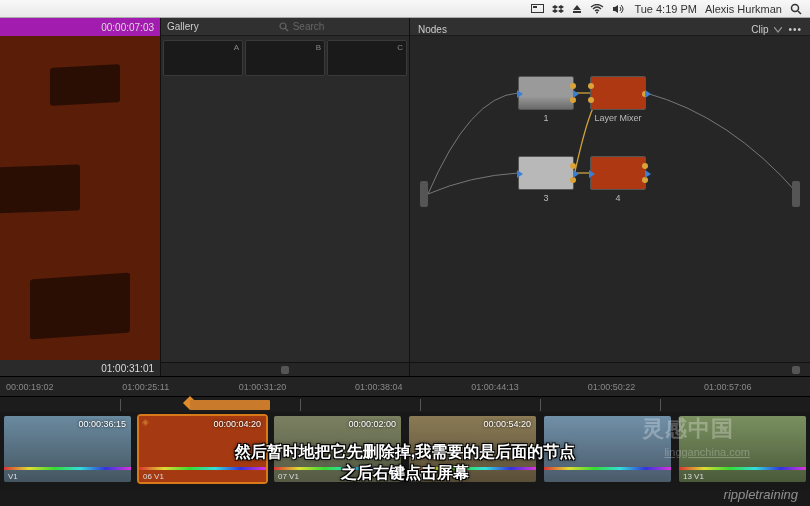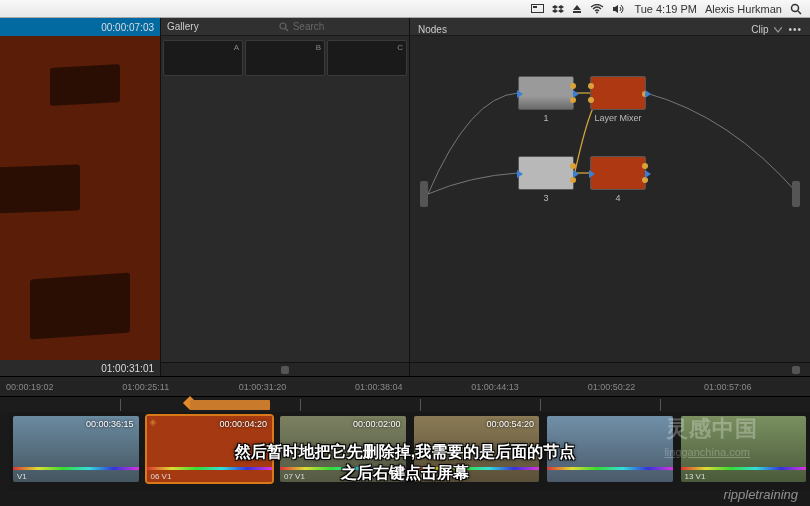--- a/index.html
+++ b/index.html
@@ -4,21 +4,21 @@
 <style>
 * { margin: 0; padding: 0; box-sizing: border-box; font-family: "Helvetica Neue", Arial, sans-serif; }
 body { background: #1a1a1a; color: #999; font-size: 10px; width: 810px; height: 506px; overflow: hidden; position: relative; }
 
 .menubar { height: 18px; background: linear-gradient(#f8f8f8,#e8e8e8); display: flex; align-items: center; justify-content: flex-end; padding: 0 8px; gap: 10px; color: #333; font-size: 11px; border-bottom: 1px solid #aaa;}
 .menubar .icons { display: flex; gap: 8px; align-items: center;}
 .menubar .txt { display: flex; gap: 8px; align-items: center;}
 
 .main { display: flex; height: 358px; background: #262626;}
 .viewer { width: 160px; background: #000; position: relative; display: flex; flex-direction: column;}
-.viewer-head { height: 18px; background: #0369a1; display: flex; justify-content: flex-end; align-items: center; padding: 0 6px; color: #ddd; font-size: 10px;}
+.viewer-head { height: 18px; background: #a21caf; display: flex; justify-content: flex-end; align-items: center; padding: 0 6px; color: #ddd; font-size: 10px;}
 .viewer-img { flex: 1; background: #5a1e08; position: relative; overflow: hidden;}
 .viewer-img .tank { position: absolute; background: #2b0e03; border-radius: 3px;}
 .viewer-bot { height: 16px; background: #2a2a2a; display: flex; justify-content: flex-end; align-items: center; padding: 0 6px; color: #ddd; font-size: 10px;}
 
 .gallery { width: 250px; background: #2a2a2a; display: flex; flex-direction: column; border-left: 1px solid #111; border-right: 1px solid #111;}
 .gallery-head { height: 18px; display: flex; align-items: center; padding: 0 6px; gap: 80px; background: #303030; border-bottom: 1px solid #1a1a1a;}
 .gallery-head .label { color: #ccc; font-size: 10px;}
 .search { display: flex; align-items: center; gap: 4px; color: #666; justify-content: flex-end;}
 .gallery-thumbs { display: flex; gap: 2px; padding: 4px 2px; height: 44px;}
 .gthumb { flex:1; background: #1a1a1a; border: 1px solid #3a3a3a; position: relative; border-radius: 2px;}
@@ -45,30 +45,30 @@
 .nodes-foot { height: 14px; background: #252525; border-top: 1px solid #111; display:flex; justify-content:flex-end; align-items:center; padding:0 10px;}
 .knob { width:8px; height:8px; background:#555; border-radius:2px;}
 
 .timeline { height: 20px; background: #232323; border-top: 1px solid #000; display: flex; align-items: center; padding: 0 6px; gap: 0; color:#888; font-size:9px; justify-content:space-between;}
 .tc { width: 100px;}
 .track { height: 16px; background: #1c1c1c; border-top: 1px solid #000; position: relative;}
 .track .play { position:absolute; left:190px; top:3px; width:80px; height:10px; background:#c97a2a; border-radius:1px;}
 .track .mark { position:absolute; left:185px; top:1px; width:10px; height:10px; transform:rotate(45deg); background:#e08a2a;}
 .track .notch { position:absolute; top:2px; width:1px; height:12px; background:#555;}
 
-.clips { height: 78px; background: #181818; display: flex; gap: 8px; padding: 4px 4px 8px 4px; position:relative;margin-left:9px;}
+.clips { height: 78px; background: #181818; display: flex; gap: 8px; padding: 4px 4px 8px 4px; position:relative;}
 .clip { flex: 1; background: #333; border-radius: 2px; position: relative; overflow:hidden; min-width: 0;}
 .clip .tc { position:absolute; top:3px; right:5px; color:#fff; font-size:9px; text-shadow:0 0 3px #000; width:auto;}
 .clip .track-lbl { position:absolute; bottom:1px; left:4px; color:#ddd; font-size:8px;}
 .clip .colorbar { position:absolute; bottom:12px; left:0; right:0; height:3px; background:linear-gradient(90deg,#d33,#dd3,#3d3,#3dd,#33d,#d3d);}
 .clip.sel { outline: 2px solid #d87a1a;}
 .clip-bg { position:absolute; inset:0;}
 
 .subtitles { position:absolute; left:0; right:0; bottom:22px; text-align:center; color:#fff; font-size:16px; font-weight:bold; text-shadow: -1px -1px 0 #000, 1px -1px 0 #000, -1px 1px 0 #000, 1px 1px 0 #000, 0 0 4px #000; line-height:1.3; pointer-events:none;}
-.watermark-logo { position:absolute; right:52px; bottom:62px; color:rgba(255,255,255,0.28); font-size:22px; font-weight:bold; letter-spacing:1px; pointer-events:none;margin-top:12px;}
+.watermark-logo { position:absolute; right:76px; bottom:62px; color:rgba(255,255,255,0.28); font-size:22px; font-weight:bold; letter-spacing:1px; pointer-events:none;margin-top:12px;}
 .watermark-url { position:absolute; right:60px; bottom:48px; color:rgba(255,255,255,0.25); font-size:11px; pointer-events:none;text-decoration:underline;}
 .ripple { position:absolute; right:12px; bottom:4px; color:rgba(255,255,255,0.5); font-size:13px; font-style:italic; pointer-events:none;}
 .c-icon { position:absolute; top:1px; left:3px; color:#c9732a; font-size:9px;}
 .search svg, .menubar svg { display:block;}
 </style>
 </head>
 <body>
 
 <div class="menubar">
   <div class="icons">

